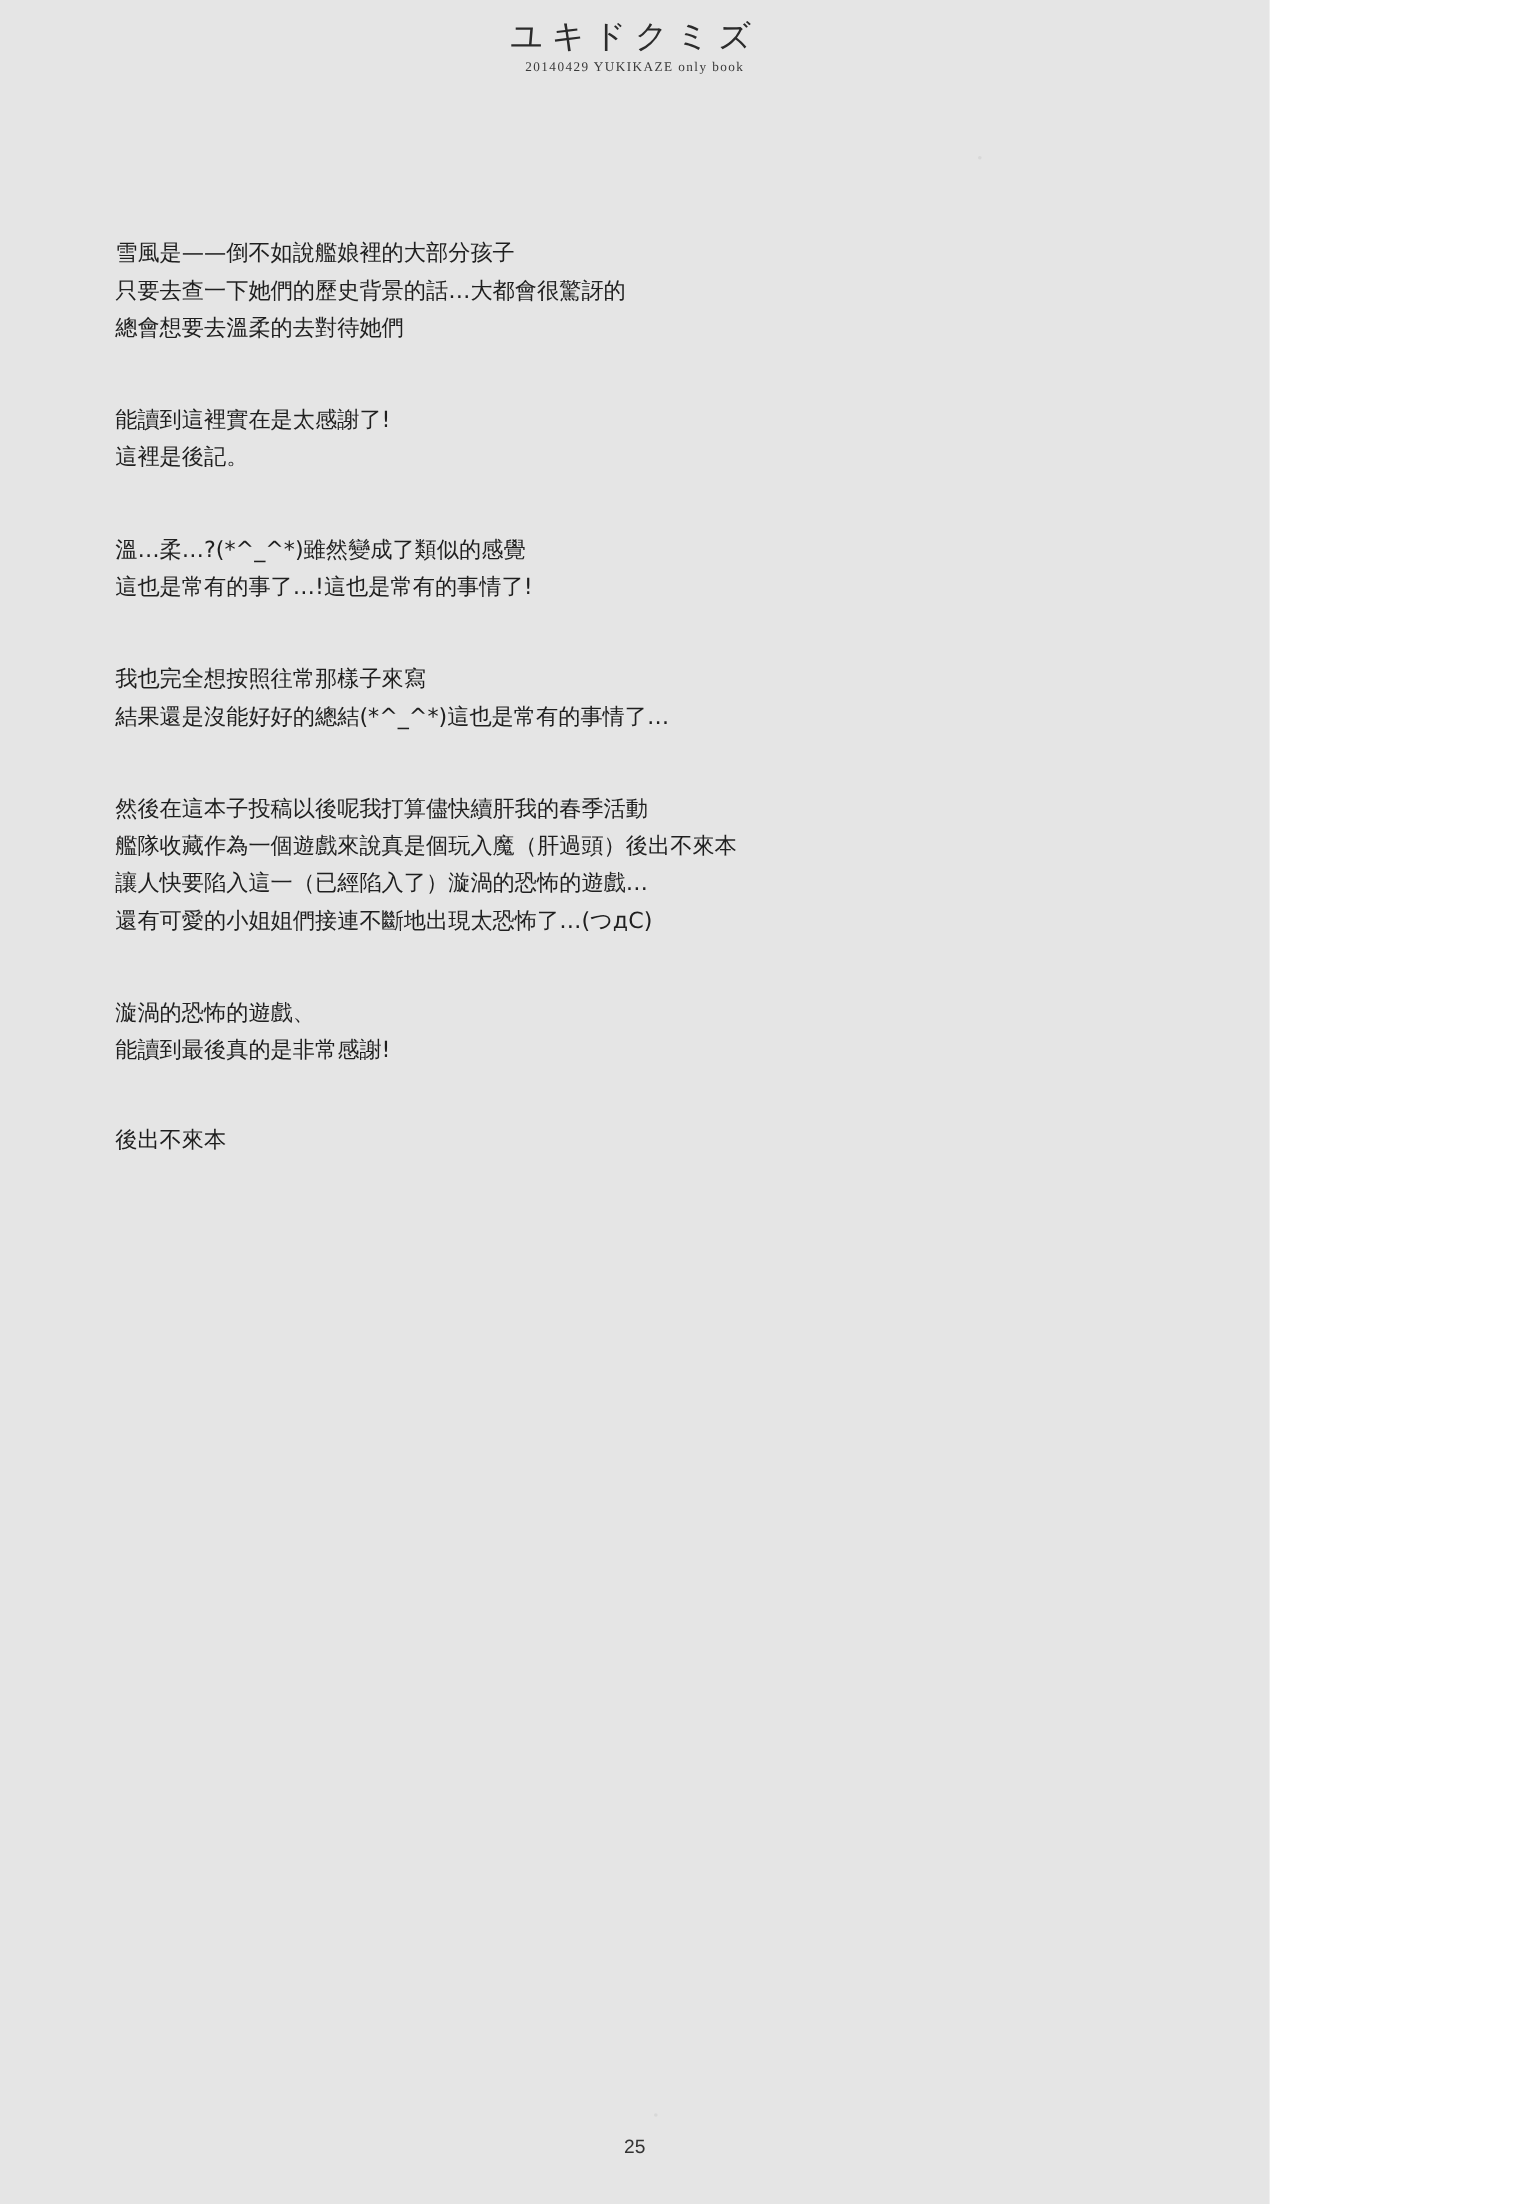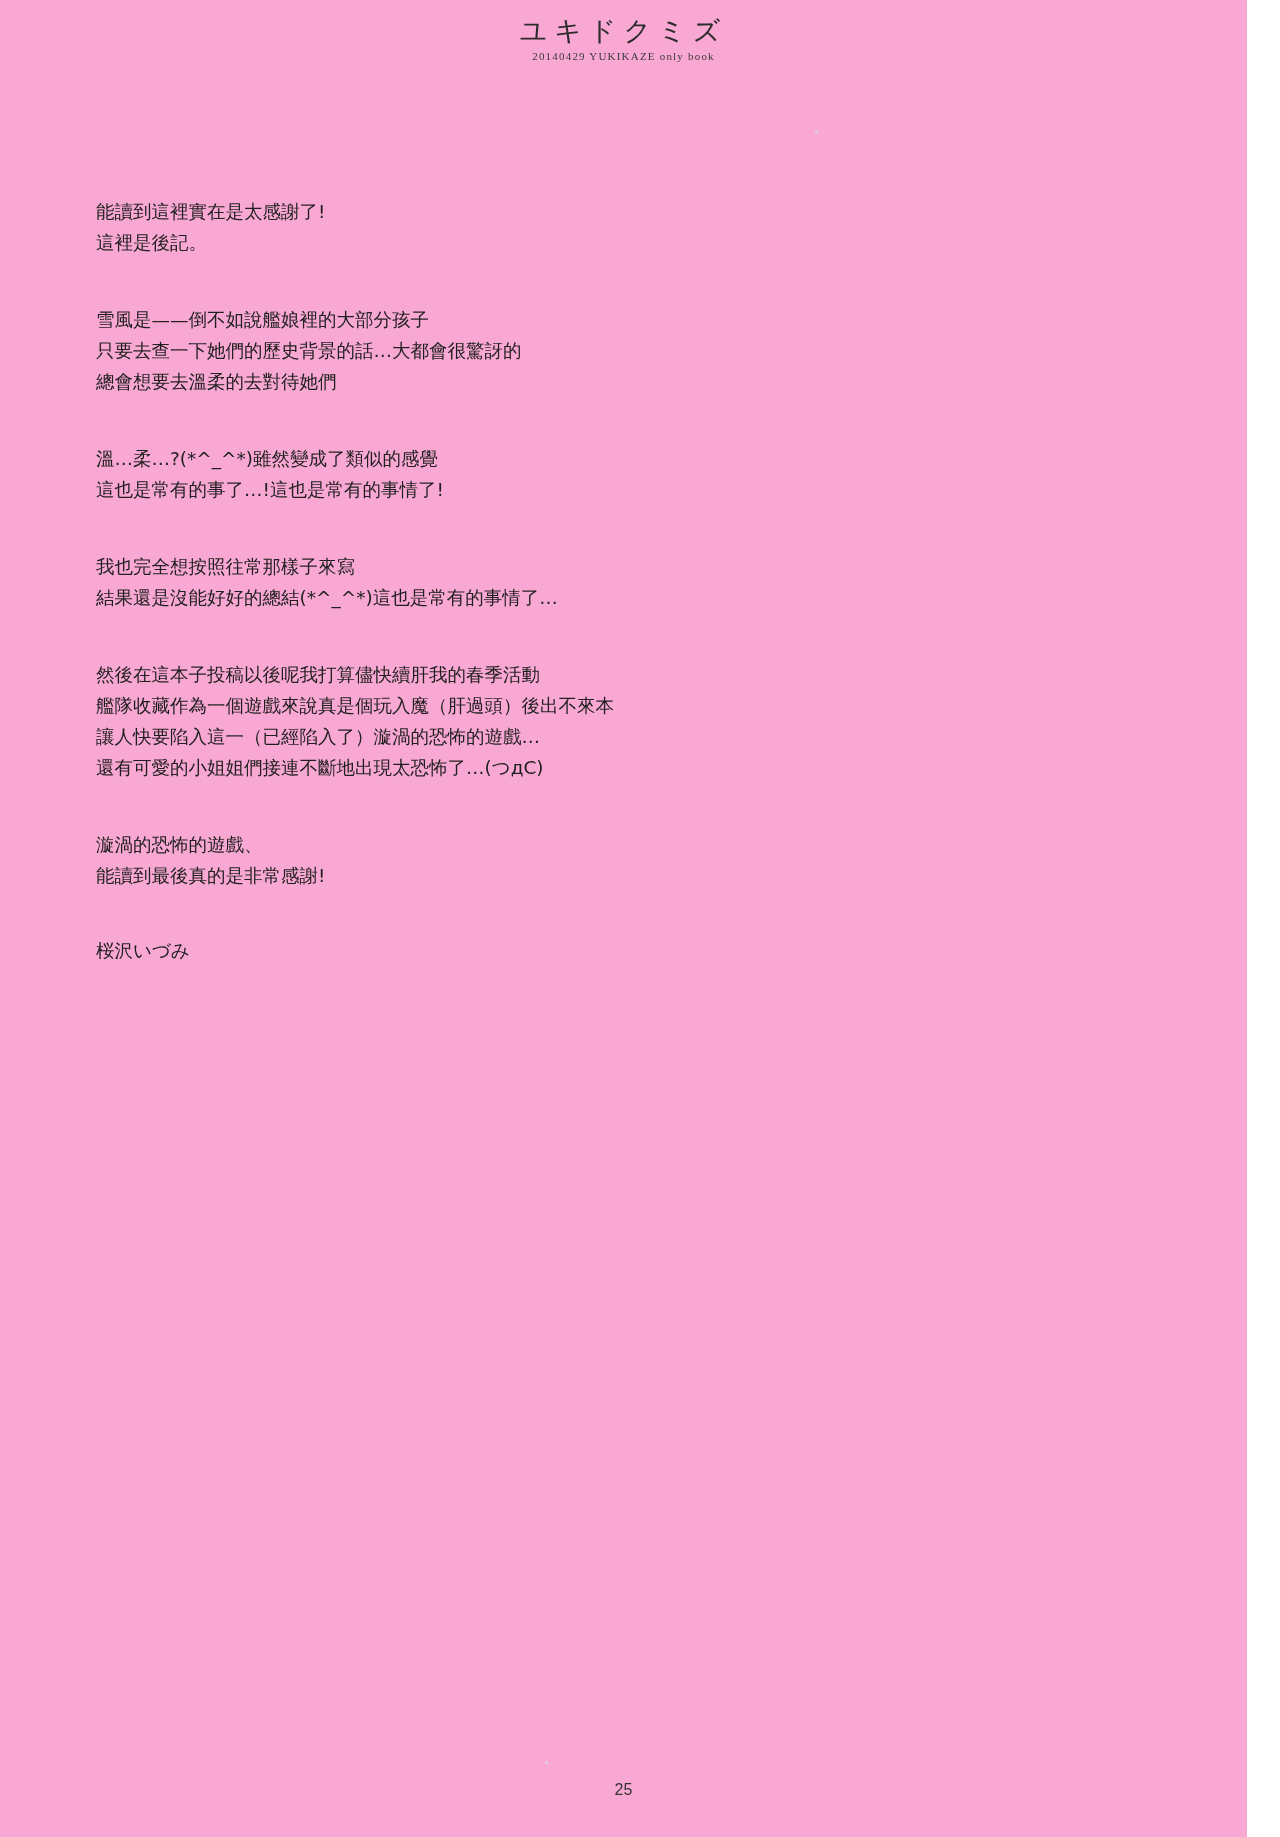--- a/index.html
+++ b/index.html
@@ -2,23 +2,23 @@
 <html><head>
 <meta charset="utf-8">
 <style>
   html, body {
     margin: 0;
     padding: 0;
     background: #ffffff;
   }
   .page {
     position: relative;
-    width: 1247px;
+    width: 1058px;
     height: 1837px;
-    background: #f9a8d4;
+    background: #e5e5e5;
     font-family: "DejaVu Sans", "Liberation Sans", sans-serif;
     color: #1c1c1c;
     overflow: hidden;
   }
 
   
   .header {
     position: absolute;
     top: 16px;
     left: 0;
@@ -96,35 +96,35 @@
 <div class="page">
 
   <div class="header">
     <div class="logo-mark">ユキドクミズ</div>
     <div class="logo-sub">20140429 YUKIKAZE only book</div>
   </div>
 
   <div class="speck speck-a"></div>
 
   <div class="content">
-    <p class="para">能讀到這裡實在是太感謝了!
-這裡是後記。</p>
     <p class="para">雪風是——倒不如說艦娘裡的大部分孩子
 只要去查一下她們的歷史背景的話…大都會很驚訝的
 總會想要去溫柔的去對待她們</p>
+    <p class="para">能讀到這裡實在是太感謝了!
+這裡是後記。</p>
     <p class="para">溫…柔…?(*^_^*)雖然變成了類似的感覺
 這也是常有的事了…!這也是常有的事情了!</p>
     <p class="para">我也完全想按照往常那樣子來寫
 結果還是沒能好好的總結(*^_^*)這也是常有的事情了…</p>
     <p class="para">然後在這本子投稿以後呢我打算儘快續肝我的春季活動
 艦隊收藏作為一個遊戲來說真是個玩入魔（肝過頭）後出不來本
 讓人快要陷入這一（已經陷入了）漩渦的恐怖的遊戲…
 還有可愛的小姐姐們接連不斷地出現太恐怖了…(つдⅭ)</p>
     <p class="para tight">漩渦的恐怖的遊戲、
 能讀到最後真的是非常感謝!</p>
-    <p class="signature">桜沢いづみ</p>
+    <p class="signature">後出不來本</p>
   </div>
 
   <div class="speck speck-b"></div>
 
   <div class="page-number">25</div>
 
 </div>
 
 </body></html>

